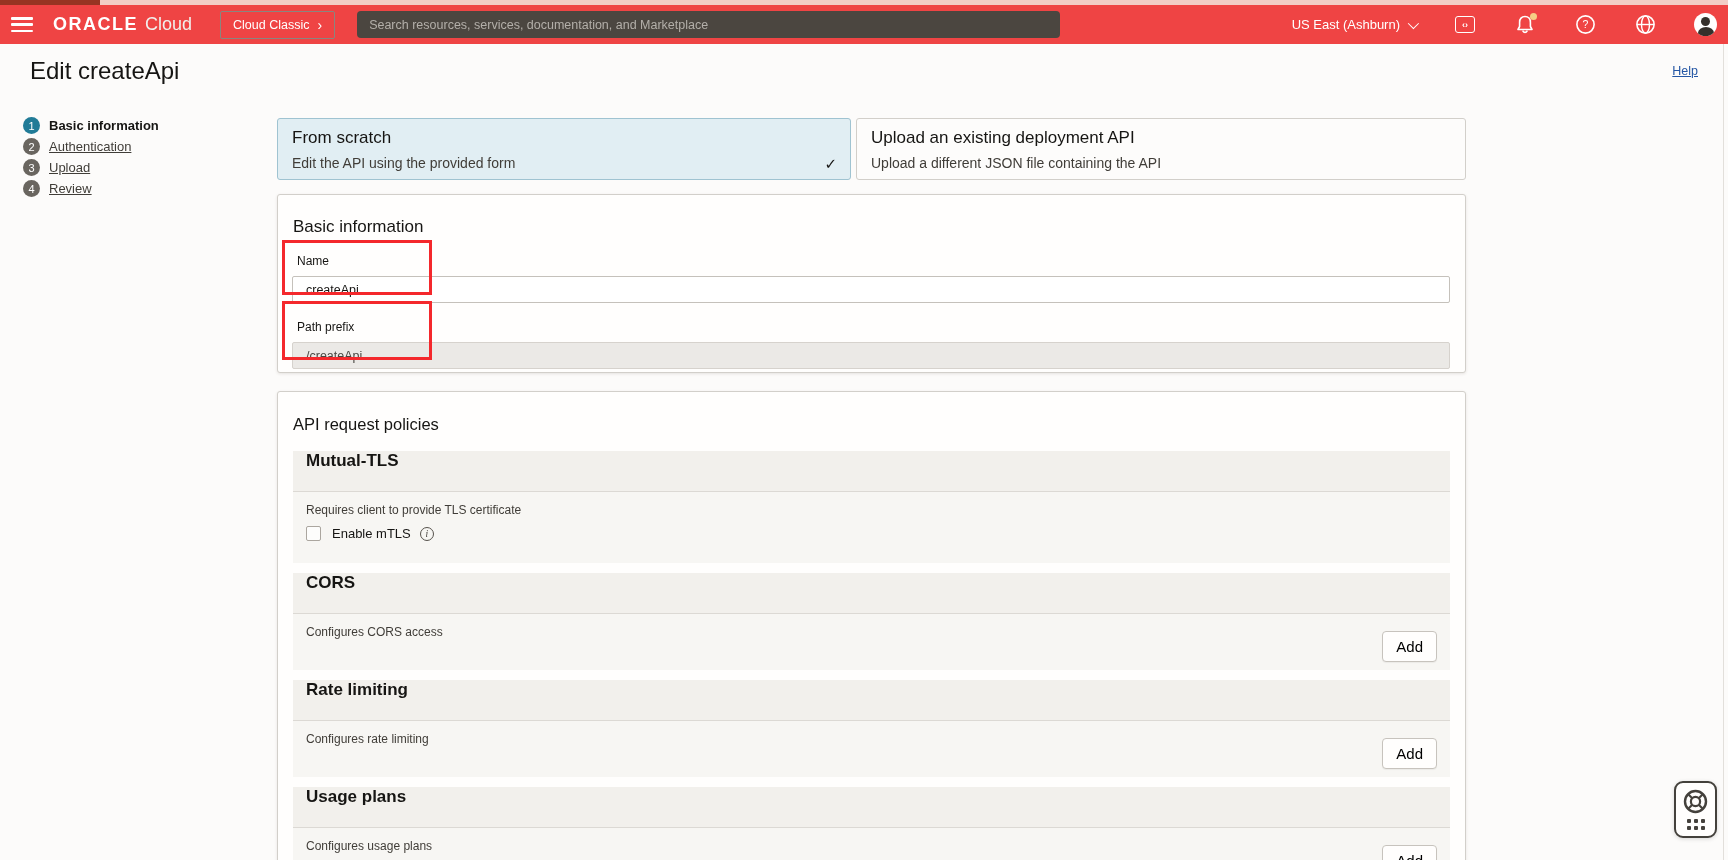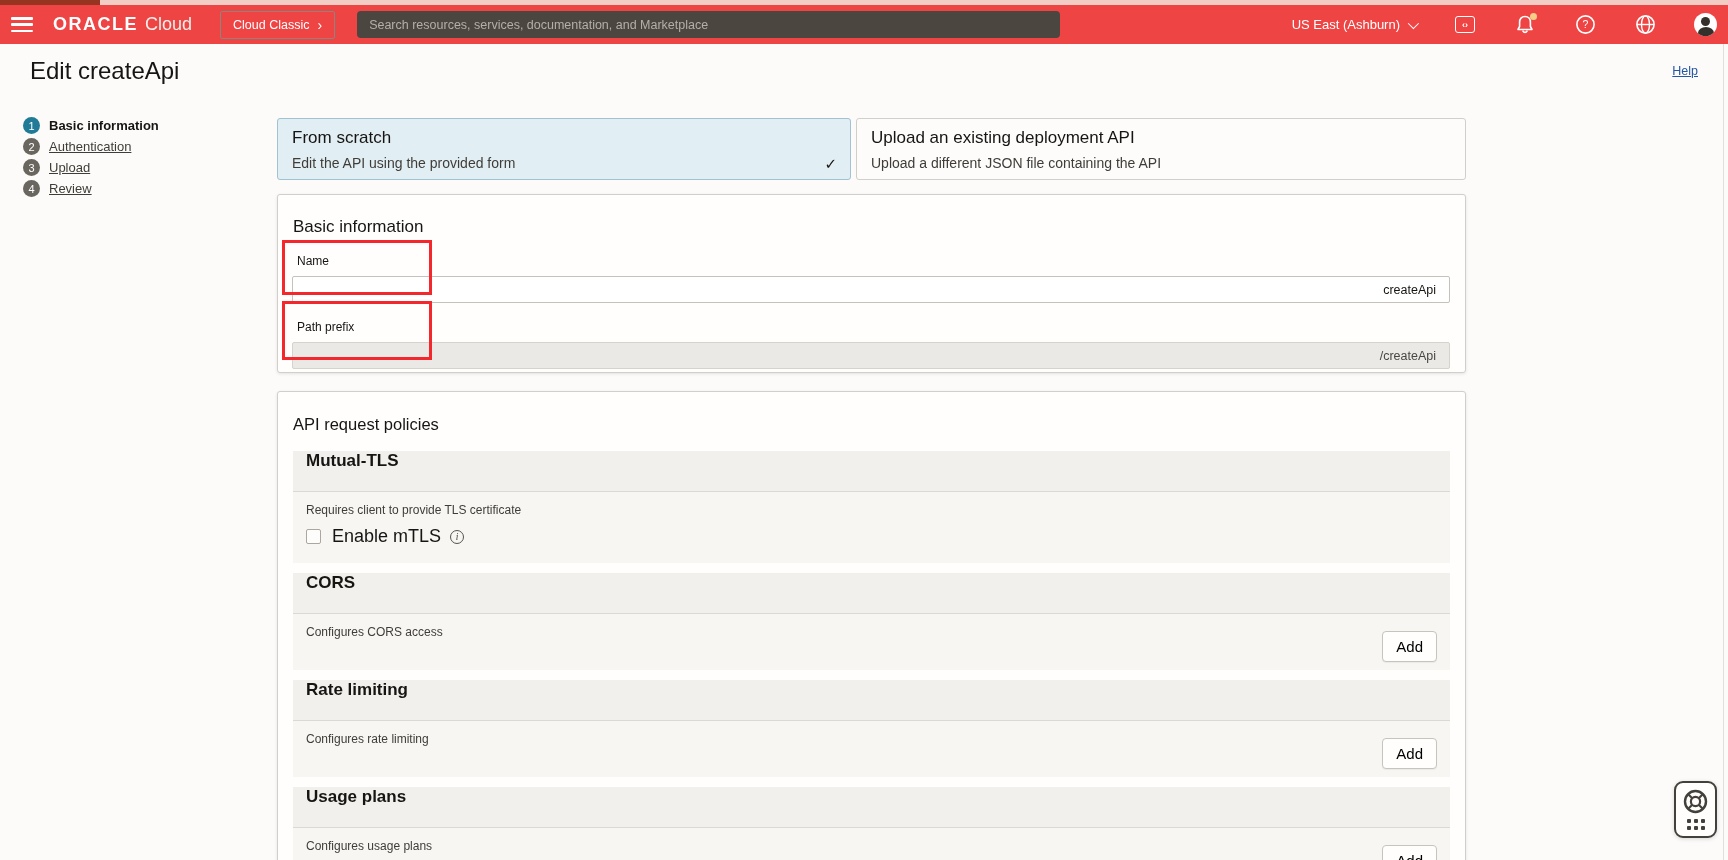--- a/index.html
+++ b/index.html
@@ -62,35 +62,35 @@
   .card-upload { flex:1; }
   .check-mark { position:absolute; right:13px; bottom:6px; font-size:15px; color:#161513; }
 
   .panel { background:#fffefd; border:1px solid #d2cfca; border-radius:3px;
     box-shadow:0 1px 3px rgba(70,60,50,.12); }
   .basic-panel { margin-top:14px; height:179px; padding:14px; }
   .panel-title { font-size:17px; font-weight:400; color:#161513; margin:8px 0 0 1px; }
   .field-label { font-size:12px; color:#161513; margin:17px 0 0 5px; }
   .text-input { display:block; width:1158px; height:27px; margin-top:8px; border:1px solid #c5c1bb; border-radius:2px;
     background:#fff; font-size:12.5px; color:#161513; padding:0 13px; outline:none;
-    font-family:"Liberation Sans","DejaVu Sans",sans-serif;text-align:right; }
+    font-family:"Liberation Sans","DejaVu Sans",sans-serif; }
   .text-input:disabled { background:#ebe9e6; border-color:#d6d2cd; color:#4a4742; }
 
   .policies-panel { margin-top:18px; height:480px; padding:14px; overflow:hidden; }
   .policies-title { font-size:16.5px; font-weight:400; margin:9px 0 17px 1px; }
   .policy-section { margin:0 1px 10px 1px; }
   .ps-header { height:40px; background:#f2f0ec; display:flex; align-items:flex-start; padding:0 13px; }
   .ps-title { font-size:17px; font-weight:700; color:#161513; }
   .ps-body { background:#f7f6f3; border-top:1px solid #dcd9d4; position:relative; padding:11px 13px; }
   .ps-body.tall { height:72px; }
   .ps-body.short { height:57px; }
   .ps-desc { font-size:12px; color:#403d38; }
   .cb-row { display:flex; align-items:center; margin-top:9px; }
   .checkbox { width:15px; height:15px; border:1px solid #aba69f; border-radius:2px; background:#fdfdfc; cursor:pointer; }
-  .cb-label { font-size:18px; margin-left:11px; color:#161513; }
+  .cb-label { font-size:13px; margin-left:11px; color:#161513; }
   .info-icon { width:14px; height:14px; border:1px solid #56524c; border-radius:50%; margin-left:9px;
     font-size:9.5px; font-style:italic; font-family:"Liberation Serif",serif; color:#403d38;
     display:flex; align-items:center; justify-content:center; cursor:pointer; }
   .add-btn { position:absolute; right:13px; bottom:8px; padding:6px 13px; font-size:15px; color:#000000;
     background:#fffefd; border:1px solid #c7c3bd; border-radius:4px; cursor:pointer;
     font-family:"Liberation Sans","DejaVu Sans",sans-serif; box-shadow:0 1px 1px rgba(0,0,0,.05); }
 
   
   .annotation { position:absolute; border:3px solid #f4282c; z-index:9; pointer-events:none; }
   .anno-name { left:282px; top:240px; width:150px; height:55px; }

